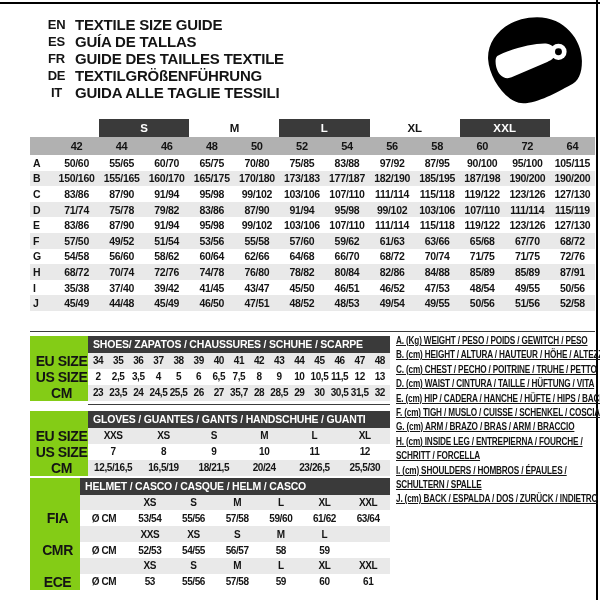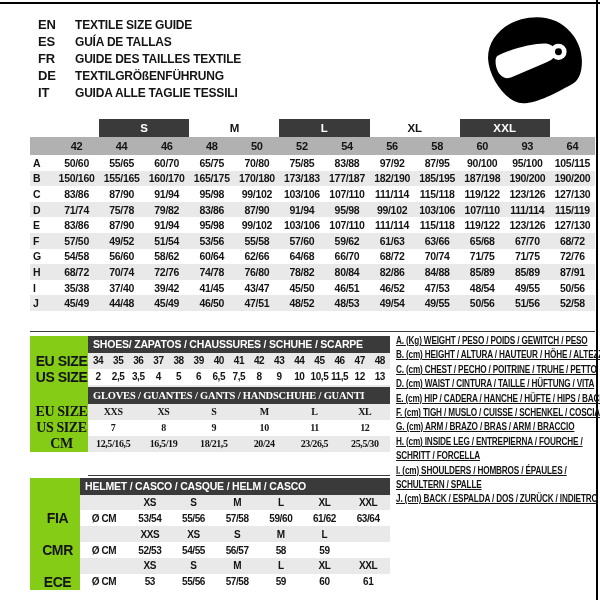--- a/index.html
+++ b/index.html
@@ -6,22 +6,22 @@
   html,body { background:#fff; }
   body { font-family:"Liberation Sans","DejaVu Sans",sans-serif; font-weight:bold; color:#141414; }
   .page { position:relative; width:600px; height:600px; background:#ffffff; overflow:hidden; }
 
   .top-line   { position:absolute; left:0; top:2px;  width:600px; height:2px; background:#000; }
   .right-line { position:absolute; left:596px; top:0; width:2px; height:600px; background:#000; }
 
   
   .lang-block { position:absolute; left:38px; top:16px; }
   .lang-row { display:flex; height:17px; align-items:center; }
-  .lang-code  { width:37px; font-size:13px; letter-spacing:-0.2px; }
-  .lang-title { font-size:12px; letter-spacing:-0.2px; white-space:nowrap;text-align:right; }
+  .lang-code  { width:37px; font-size:13px; letter-spacing:-0.2px;text-align:center; }
+  .lang-title { font-size:15px; letter-spacing:-0.2px; white-space:nowrap;text-align:right; }
 
   .helmet-icon { position:absolute; left:484px; top:13px; width:102px; height:96px; }
 
   
   .main-table-wrap { position:absolute; left:30px; top:119px; width:565px; }
   table { border-collapse:collapse; table-layout:fixed; width:100%; }
   td { text-align:center; vertical-align:middle; padding:0; white-space:nowrap; }
 
   .main-table td { height:15.6px; font-size:10.5px; letter-spacing:-0.3px; }
   .main-table tr.group-row td { height:18px; }
@@ -31,21 +31,21 @@
   .main-table tr.alt td { background:#e9e9e9; }
   .main-table td.letter { text-align:left; padding-left:3px; font-size:10.5px; }
 
   .divider-full { position:absolute; left:30px; top:331px; width:565px; height:1px; background:#3c3c3c; }
   .divider-sm   { position:absolute; width:302px; height:1px; background:#3c3c3c; left:88px; }
   .div-gloves { top:404px; }
   .div-helmet { top:475px; }
 
   .sub-section { position:absolute; left:30px; width:360px; }
   .shoes-section  { top:336px; }
-  .gloves-section { top:387px;font-family:Liberation Serif, serif; }
+  .gloves-section { top:411px; }
   .helmet-section { top:478px; }
 
   .sub-section td { height:15.5px; font-size:10px; letter-spacing:-0.4px; }
   .sub-section td.titlebar { background:#3a3a3a; color:#fff; text-align:left; padding-left:5px; height:16.5px; font-size:10.5px; letter-spacing:-0.2px;margin-top:34px; }
   .sub-section td.rowlabel { text-align:center; padding-left:5px; font-size:14px; letter-spacing:-0.4px; background:#84cc16; }
   .sub-section td.cell-gray { background:#e9e9e9; }
   .sub-section td.cell-white { background:#fff; }
   .helmet-section td { height:15.8px; }
 
   
@@ -123,21 +123,21 @@
             <td>42</td>
             <td>44</td>
             <td>46</td>
             <td>48</td>
             <td>50</td>
             <td>52</td>
             <td>54</td>
             <td>56</td>
             <td>58</td>
             <td>60</td>
-            <td>93</td>
+            <td>72</td>
             <td>64</td>
           </tr>
           <tr>
             <td class="letter">A</td>
             <td>50/60</td>
             <td>55/65</td>
             <td>60/70</td>
             <td>65/75</td>
             <td>70/80</td>
             <td>75/85</td>

